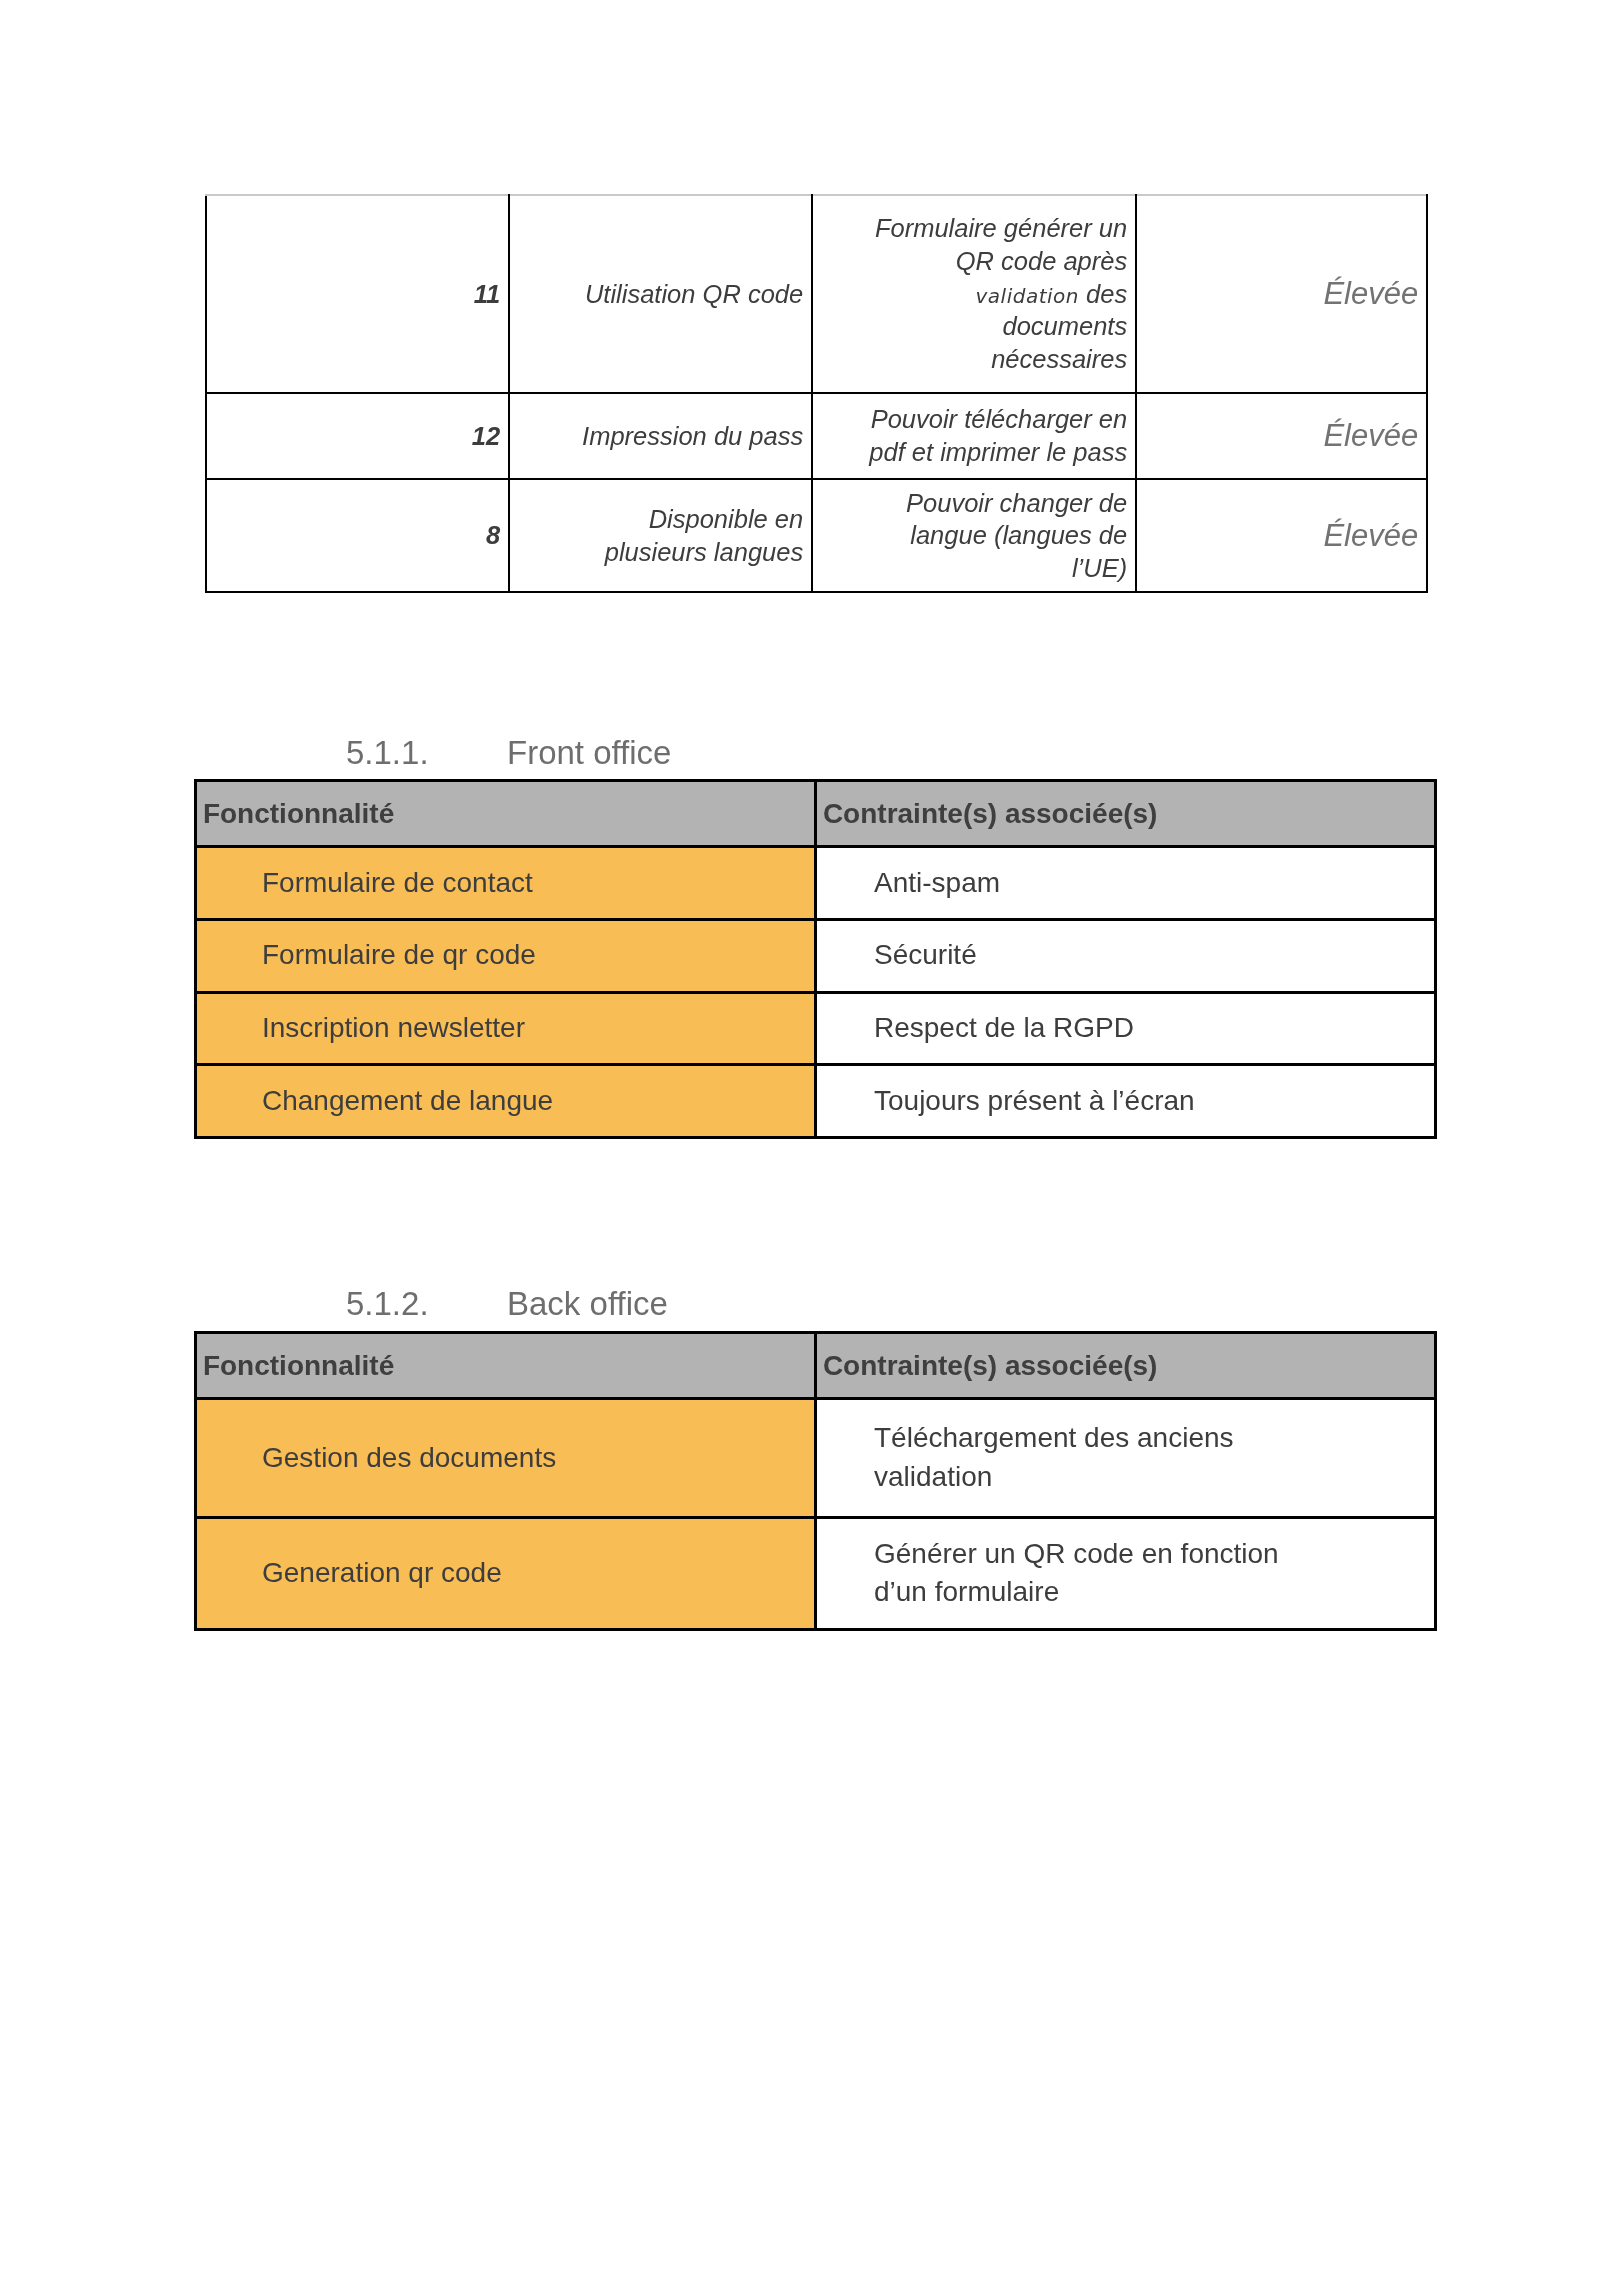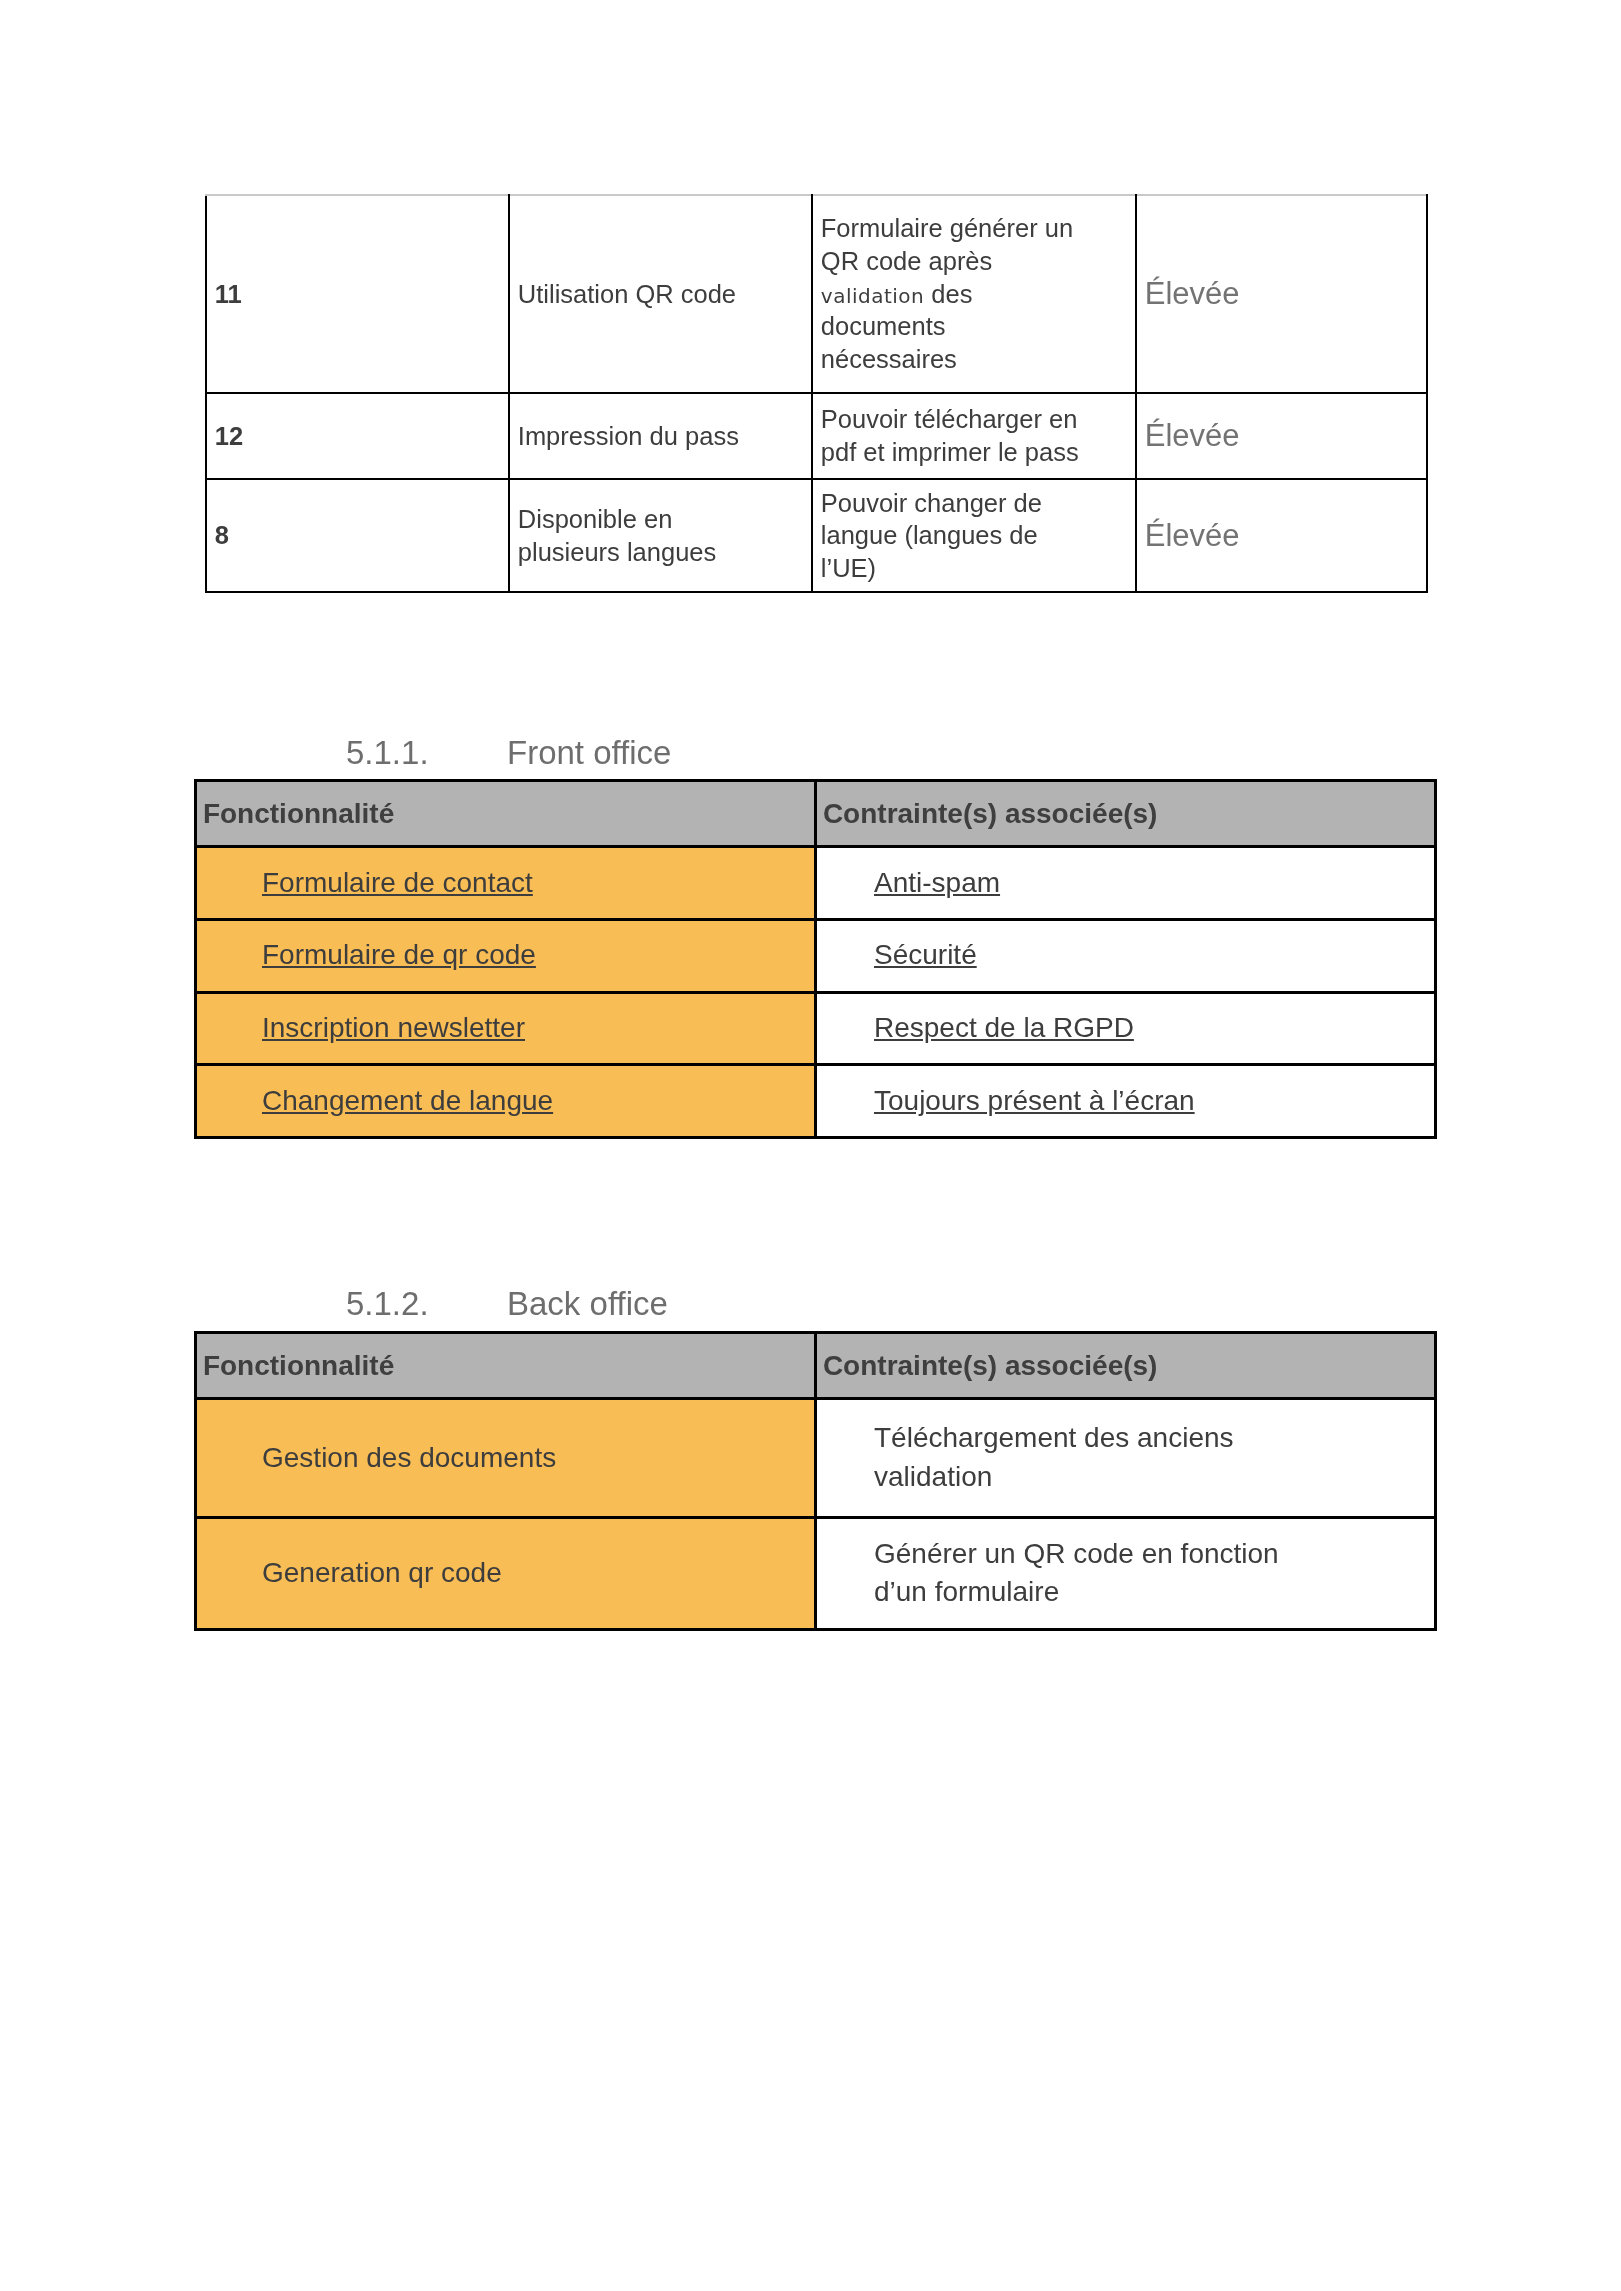--- a/index.html
+++ b/index.html
@@ -9,24 +9,25 @@
     background:#ffffff;
     font-family:"Liberation Sans", sans-serif;
     overflow:hidden;
     margin:0 auto;
   }
   table{border-collapse:collapse;table-layout:fixed;width:100%;}
   
   .t1-wrap{position:absolute;top:194px;left:205px;width:1221px;}
   .t1 td{
     border:2.9px solid #000000;
-    text-align:left;vertical-align:middle;
+    text-align:right;vertical-align:middle;
     font-size:25.5px;line-height:1.28;color:#3d3d3d;
     white-space:pre-line;
     padding:2px 7.8px;
+    font-style:italic;
   }
   .t1 tr:first-child td{border-top:2px solid #c9c9c9;}
   .t1 .num{font-weight:bold;}
   .t1 .prio{font-size:31px;color:#737373;}
   .t1 .emph{font-family:"DejaVu Sans", sans-serif;font-size:20px;letter-spacing:0.5px;}
   .t1 tr:nth-child(1) td{height:192px;}
   .t1 tr:nth-child(2) td{height:80px;}
   .t1 tr:nth-child(3) td{height:107px;}
   
   .heading{
@@ -46,21 +47,21 @@
     background:#b3b3b3;color:#3f3f3f;
     font-size:28px;font-weight:bold;text-align:left;vertical-align:middle;
     height:63px;padding:0 5.9px;
   }
   .t2 td{
     font-size:28px;color:#3d3d3d;vertical-align:middle;text-align:left;
     line-height:1.38;padding:3.9px 9.8px 3.9px 57px;
     white-space:pre-line;
   }
   .t2 td.feat{background:#f9bd55;padding-left:65px;}
-  #front-table td{height:62px;text-decoration:underline;}
+  #front-table td{height:62px;}
   #back-table tr:nth-child(2) td{height:108px;}
   #back-table tr:nth-child(3) td{height:101px;}
 </style>
 </head>
 <body>
 
 <div class="page">
 
   <div class="t1-wrap">
     <table class="t1">

